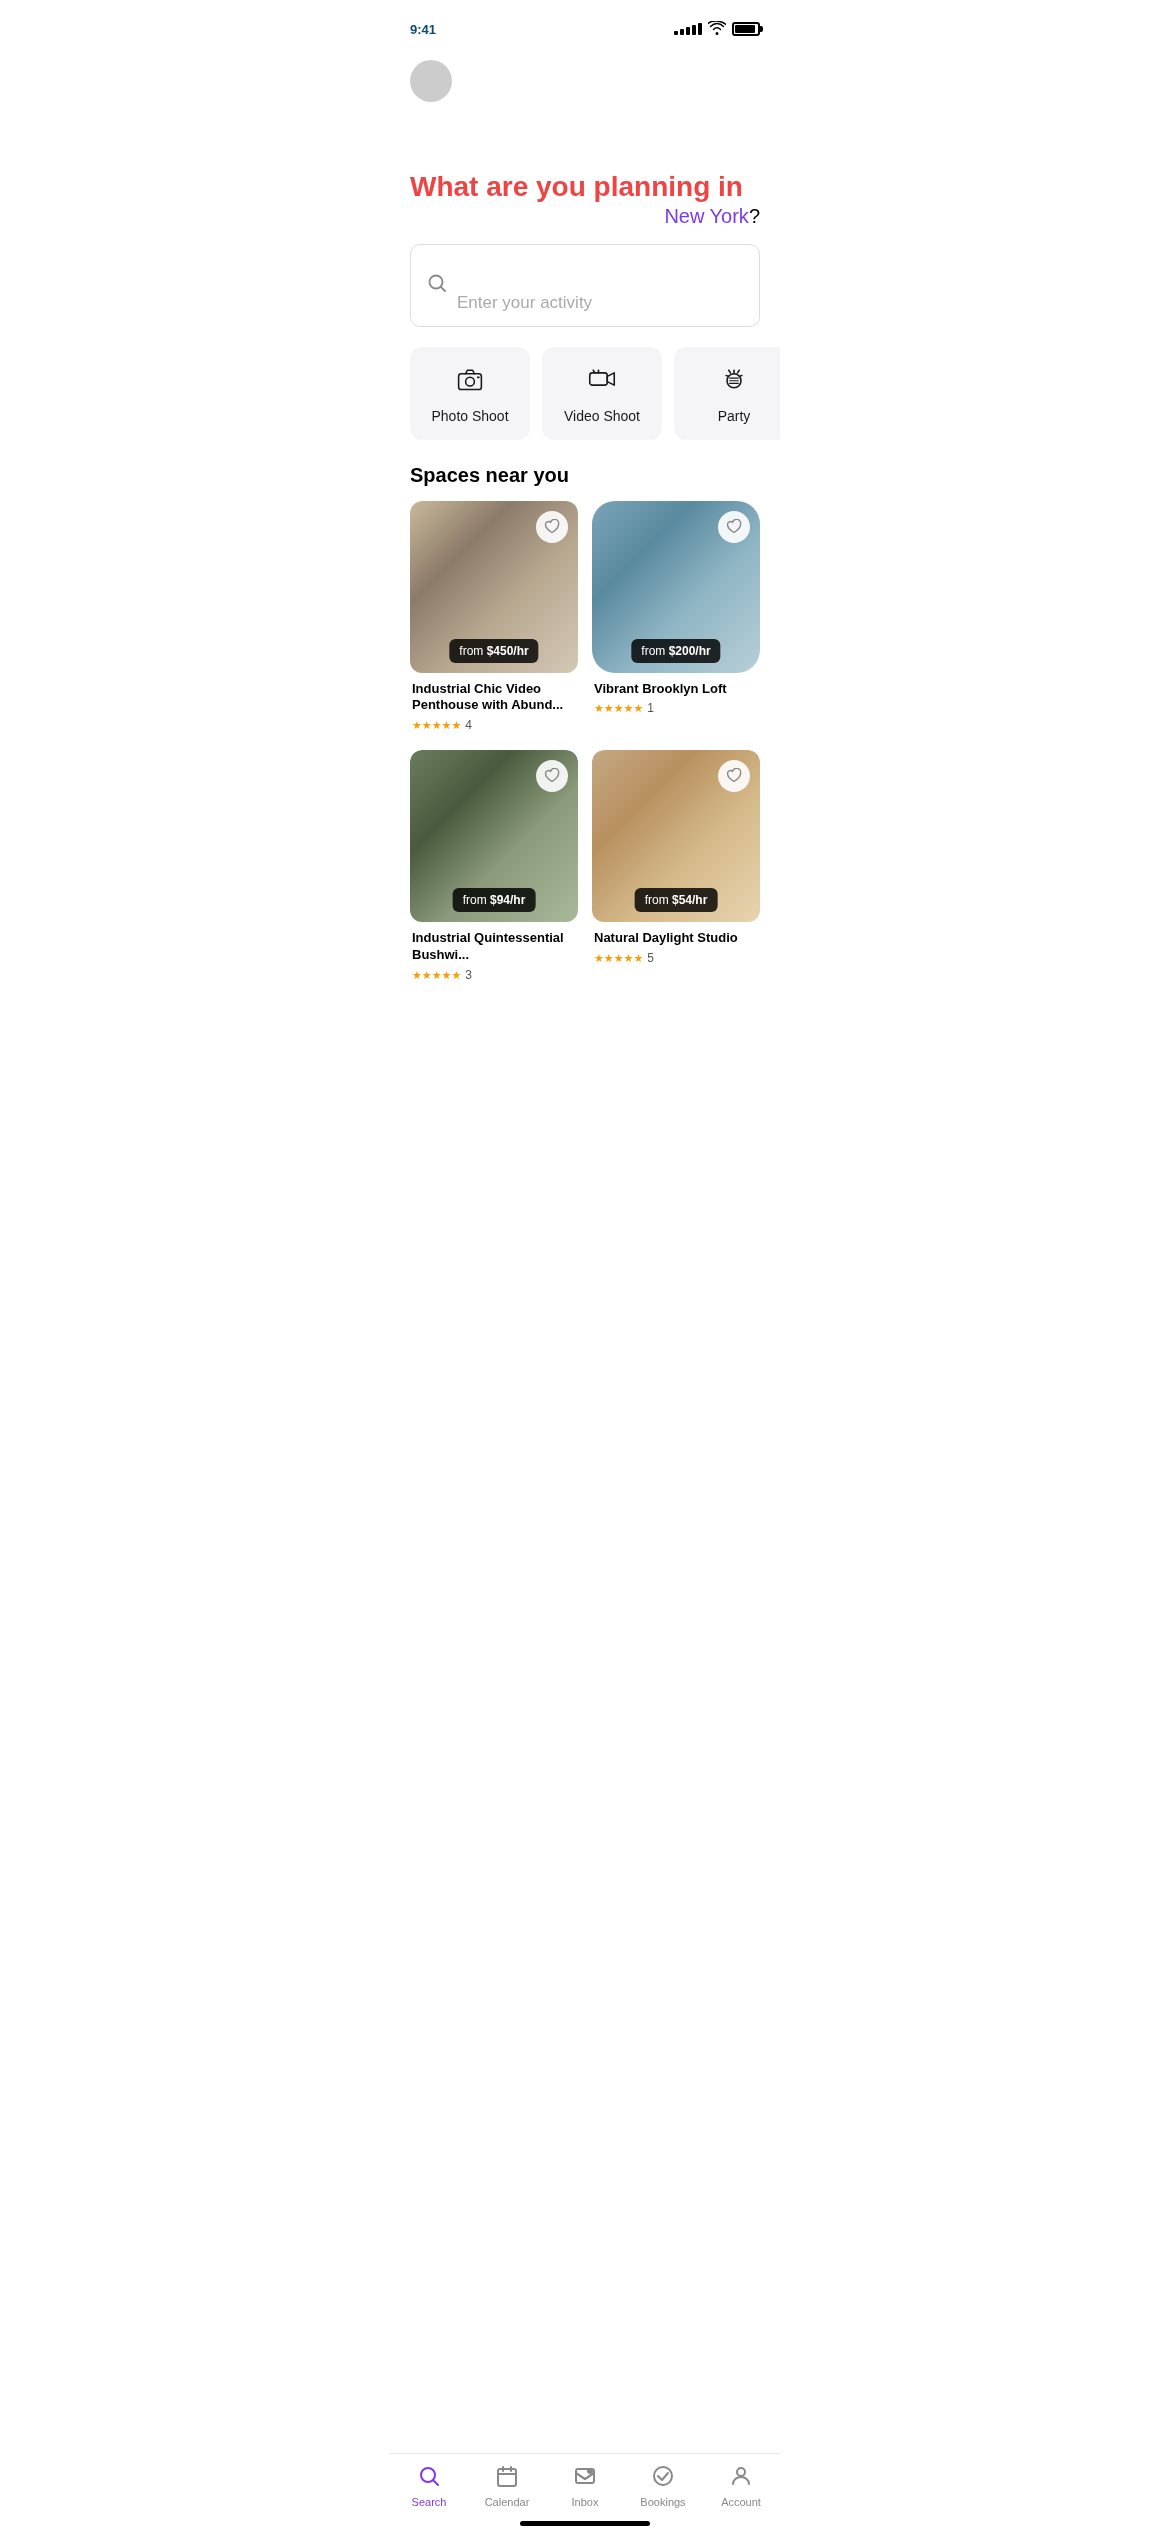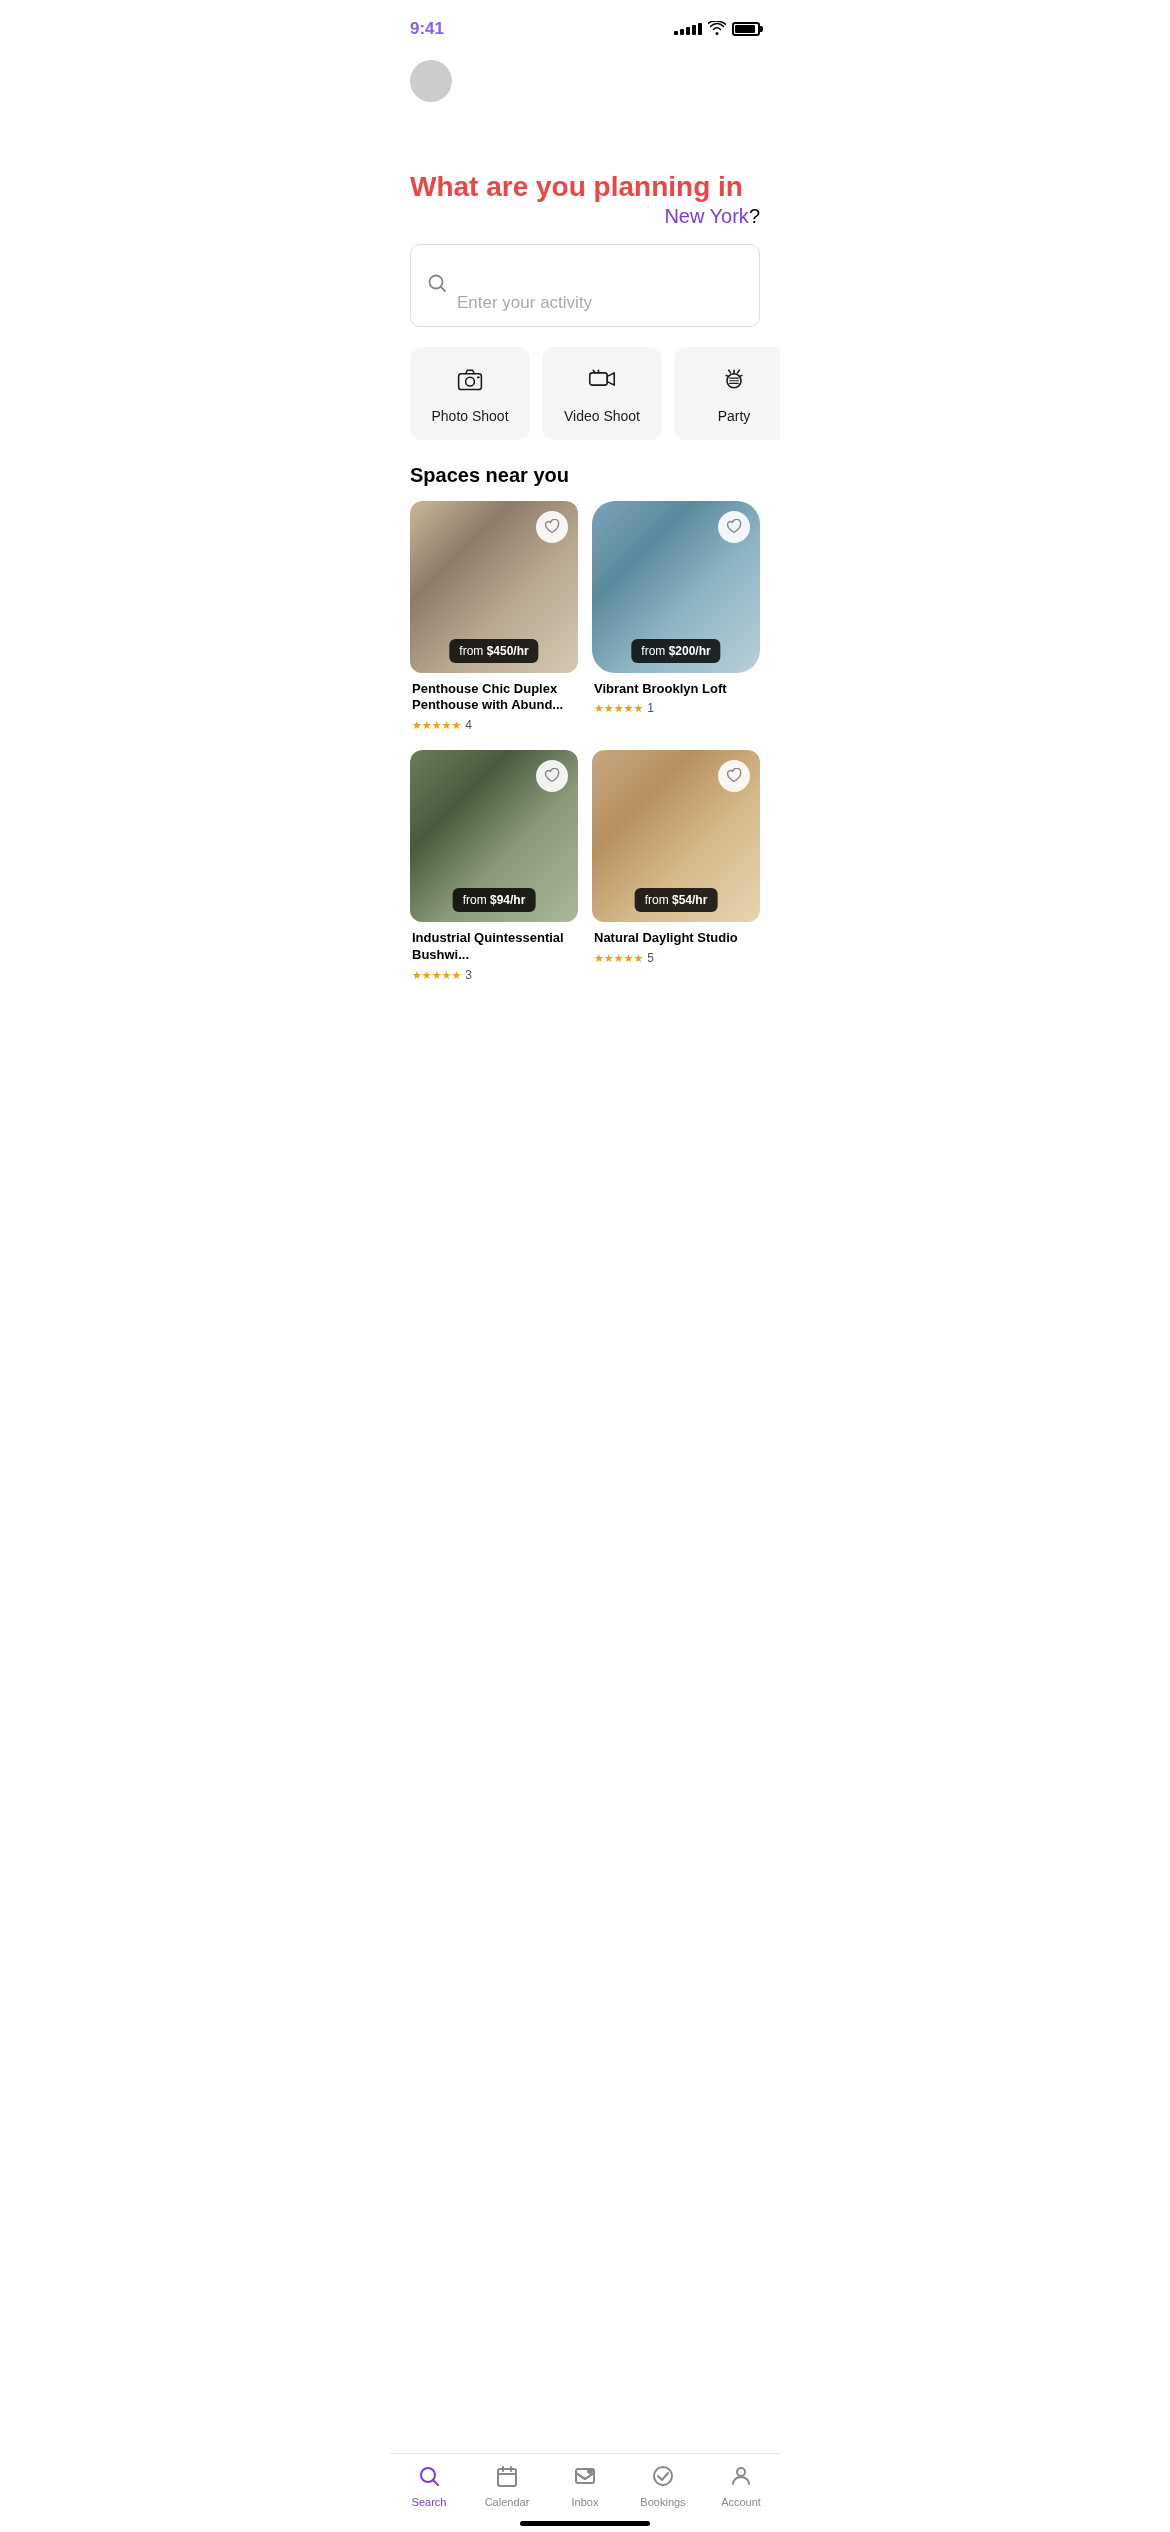--- a/index.html
+++ b/index.html
@@ -15,23 +15,23 @@
 
     
     .status-bar {
       display: flex;
       justify-content: space-between;
       align-items: center;
       padding: 14px 20px 6px;
       height: 50px;
     }
     .status-time {
-      font-size: 17px;
+      font-size: 13px;
       font-weight: 600;
-      color: #8b5cf6;
+      color: #0c4a6e;
     }
     .status-icons {
       display: flex;
       align-items: center;
       gap: 6px;
     }
     .signal-bars {
       display: flex;
       align-items: flex-end;
       gap: 2px;
@@ -402,21 +402,21 @@
         <div class="favorite-btn">
           <svg width="16" height="16" viewBox="0 0 16 16" fill="none">
             <path d="M8 13.5S1.5 9.5 1.5 5.5a3 3 0 015-2.2A3 3 0 0114.5 5.5C14.5 9.5 8 13.5 8 13.5z" stroke="#888" stroke-width="1.4" fill="none"></path>
           </svg>
         </div>
         <div class="price-badge">
           <span>from </span><span class="price-amount">$450/hr</span>
         </div>
       </div>
       <div class="space-info">
-        <div class="space-name">Penthouse Chic Duplex Penthouse with Abund...</div>
+        <div class="space-name">Industrial Chic Video Penthouse with Abund...</div>
         <div class="space-rating">
           <span class="stars">★★★★★</span>
           <span>4</span>
         </div>
       </div>
     </div>
       <div class="space-card">
       <div class="space-image-wrapper img-brooklyn">
         <div class="favorite-btn">
           <svg width="16" height="16" viewBox="0 0 16 16" fill="none">

